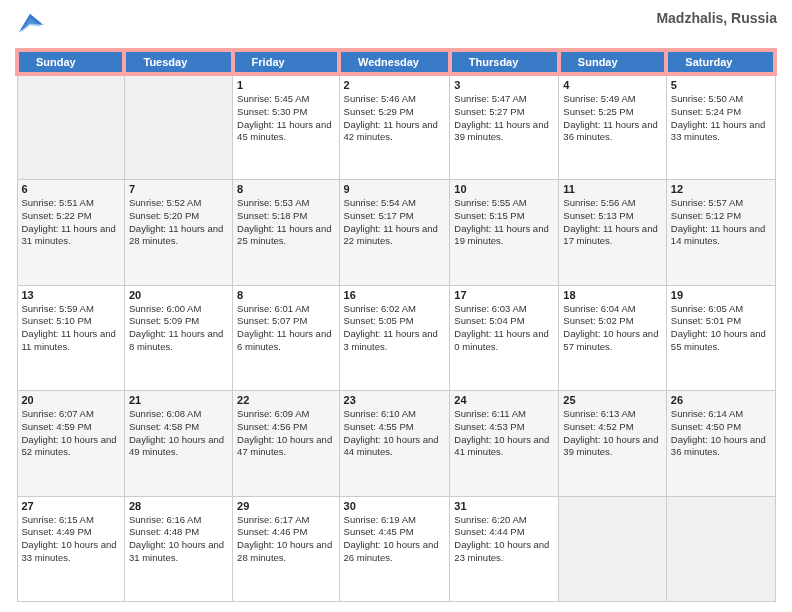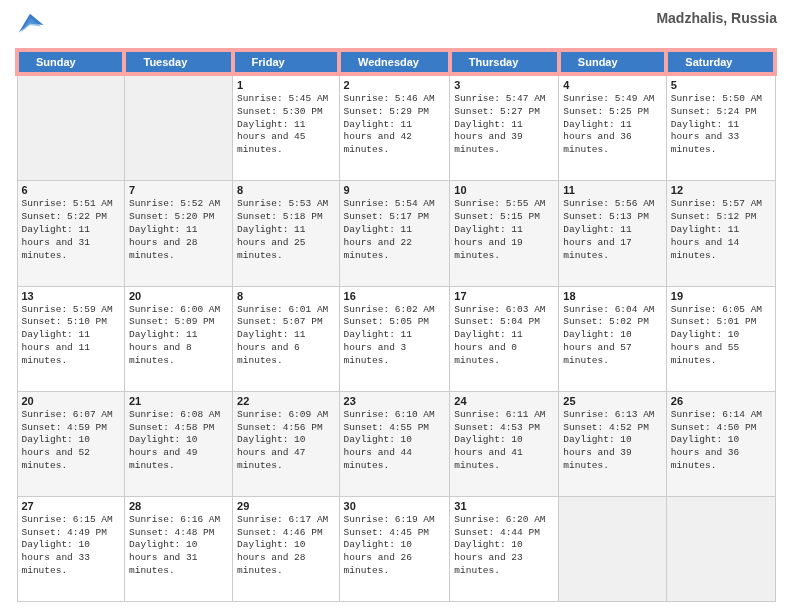--- a/index.html
+++ b/index.html
@@ -80,21 +80,20 @@
     .day-number {
       font-size: 11px;
       font-weight: bold;
       color: #222;
       display: block;
       margin-bottom: 2px;
     }
     .day-info {
       color: #333;
       line-height: 1.35;
-      font-family: Liberation Mono, monospace;
     }
     .empty-cell {
       background: #f0f0f0 !important;
     }
     .calendar tbody tr:nth-child(odd) td { background: #fff; }
     .calendar tbody tr:nth-child(even) td { background: #f5f5f5; }
     .calendar tbody tr:nth-child(odd) td.empty-cell { background: #ebebeb; }
     .calendar tbody tr:nth-child(even) td.empty-cell { background: #e5e5e5; }
   </style>
 </head>

